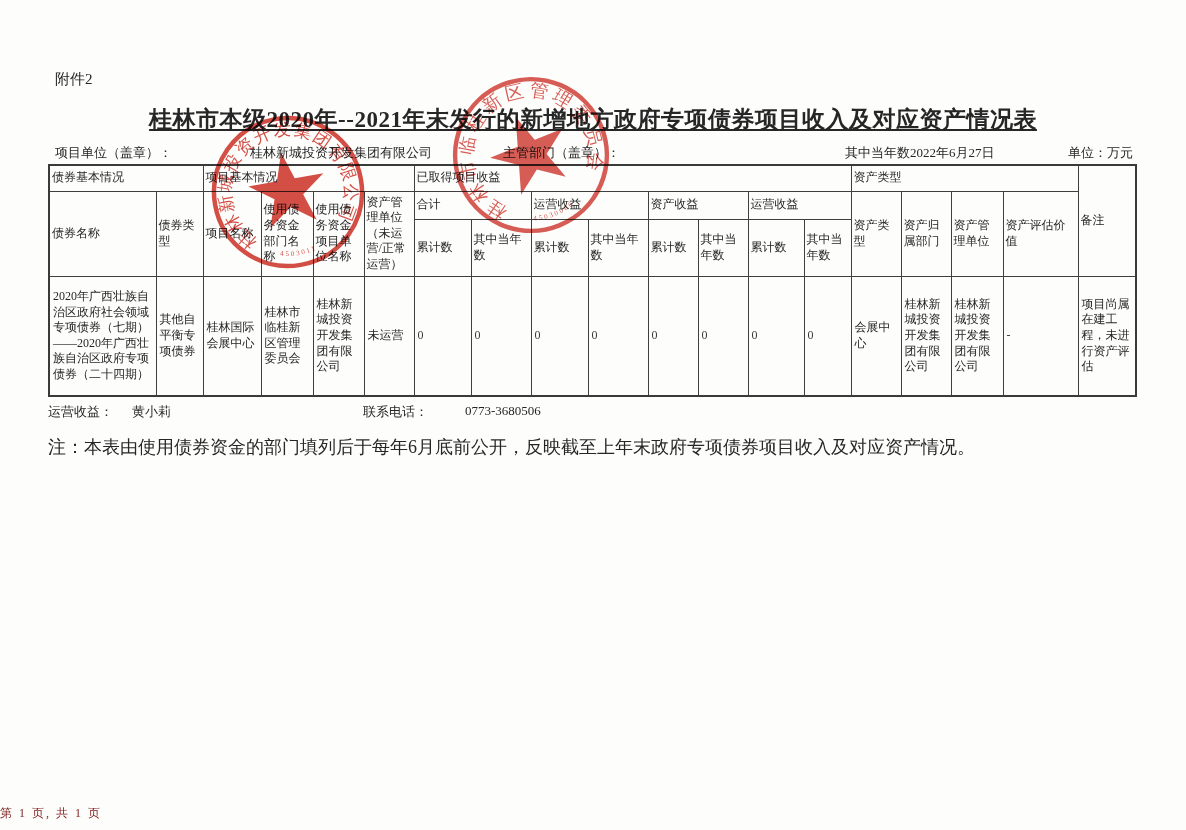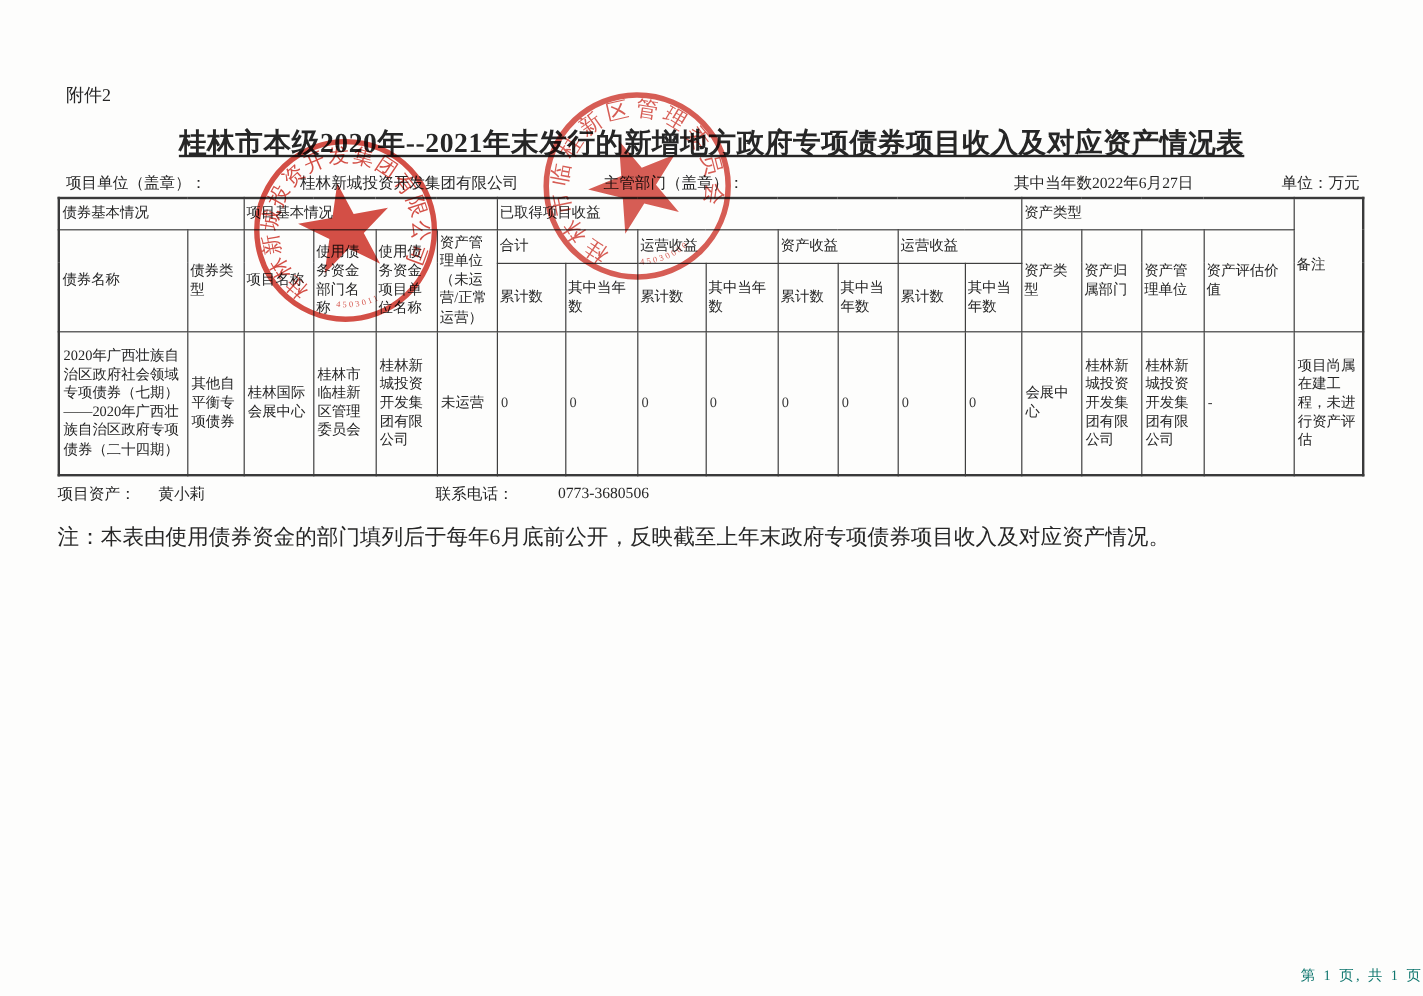--- a/index.html
+++ b/index.html
@@ -52,21 +52,21 @@
   .contact-row span { position:absolute; white-space:nowrap; }
   .c-label { left:48px; }
   .c-name  { left:132px; }
   .c-tel-label { left:363px; }
   .c-tel-value { left:465px; }
 
   .note-row { position:absolute; left:48px; top:411px; font-size:18px; }
 
   .page-footer {
     position:absolute; left:0; right:0; top:781px;
-    text-align:right; font-size:12px; color:#0f766e; letter-spacing:2px;
+    text-align:left; font-size:12px; color:#7f1d1d; letter-spacing:2px;
   }
 
   .stamp {
     position:absolute; pointer-events:none;
     mix-blend-mode:multiply;
   }
   .stamp1 { left:206px; top:86px; width:164px; height:164px; opacity:.87; transform:rotate(-10deg); }
   .stamp2 { left:447px; top:47px; width:168px; height:168px; opacity:.80; transform:rotate(-22deg); }
   .stamp svg { width:100%; height:100%; }
   .stamp text { font-family:"Liberation Serif","DejaVu Serif",serif; }
@@ -163,21 +163,21 @@
       <td>会展中心</td>
       <td>桂林新城投资开发集团有限公司</td>
       <td>桂林新城投资开发集团有限公司</td>
       <td class="num">-</td>
       <td>项目尚属在建工程，未进行资产评估</td>
     </tr>
   </tbody>
     </table>
 
   <div class="contact-row">
-    <span class="c-label">项目资产：</span>
+    <span class="c-label">运营收益：</span>
     <span class="c-name">黄小莉</span>
     <span class="c-tel-label">联系电话：</span>
     <span class="c-tel-value">0773-3680506</span>
   </div>
 
   <div class="note-row">注：本表由使用债券资金的部门填列后于每年6月底前公开，反映截至上年末政府专项债券项目收入及对应资产情况。</div>
 
   <div class="page-footer">第 1 页, 共 1 页</div>
 
   <div class="stamp stamp1">

